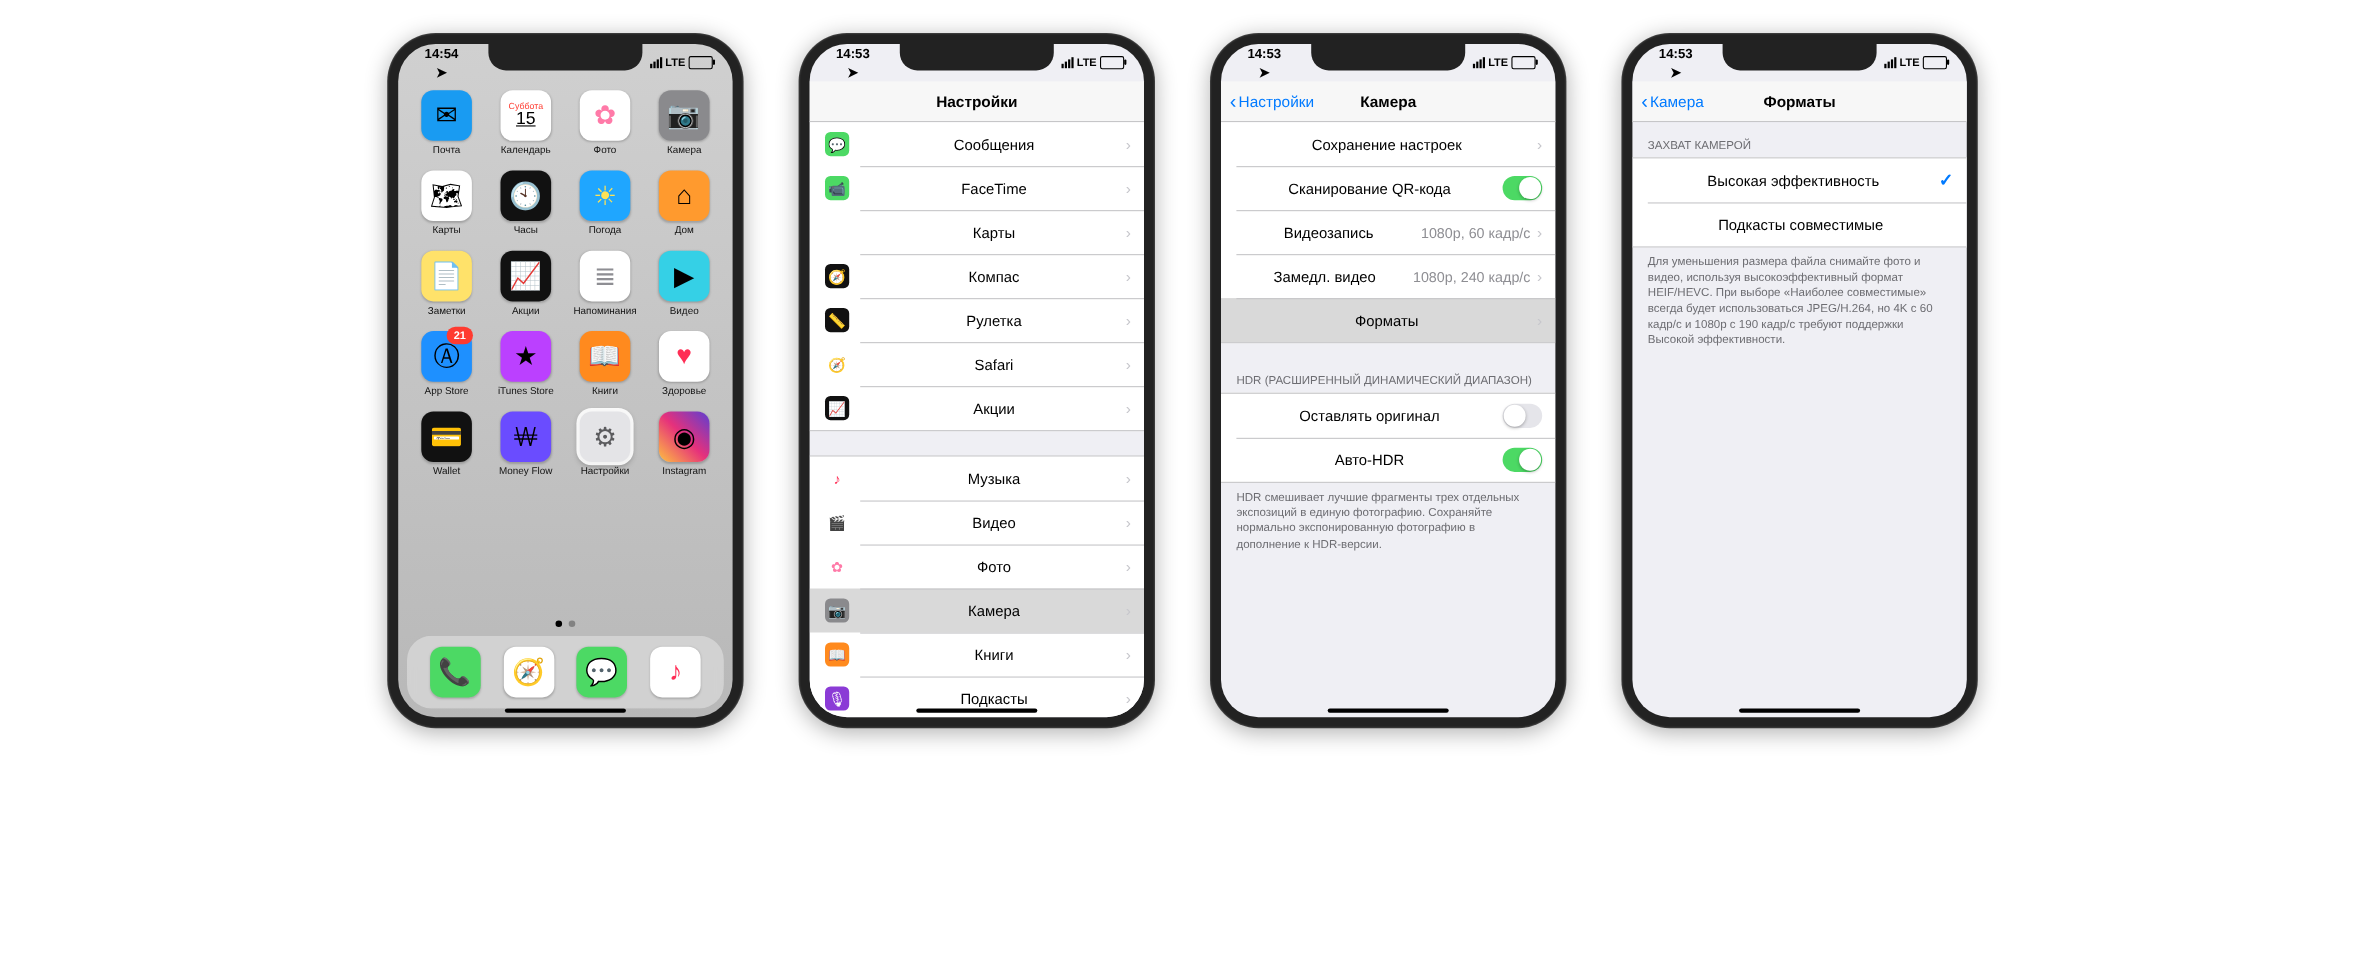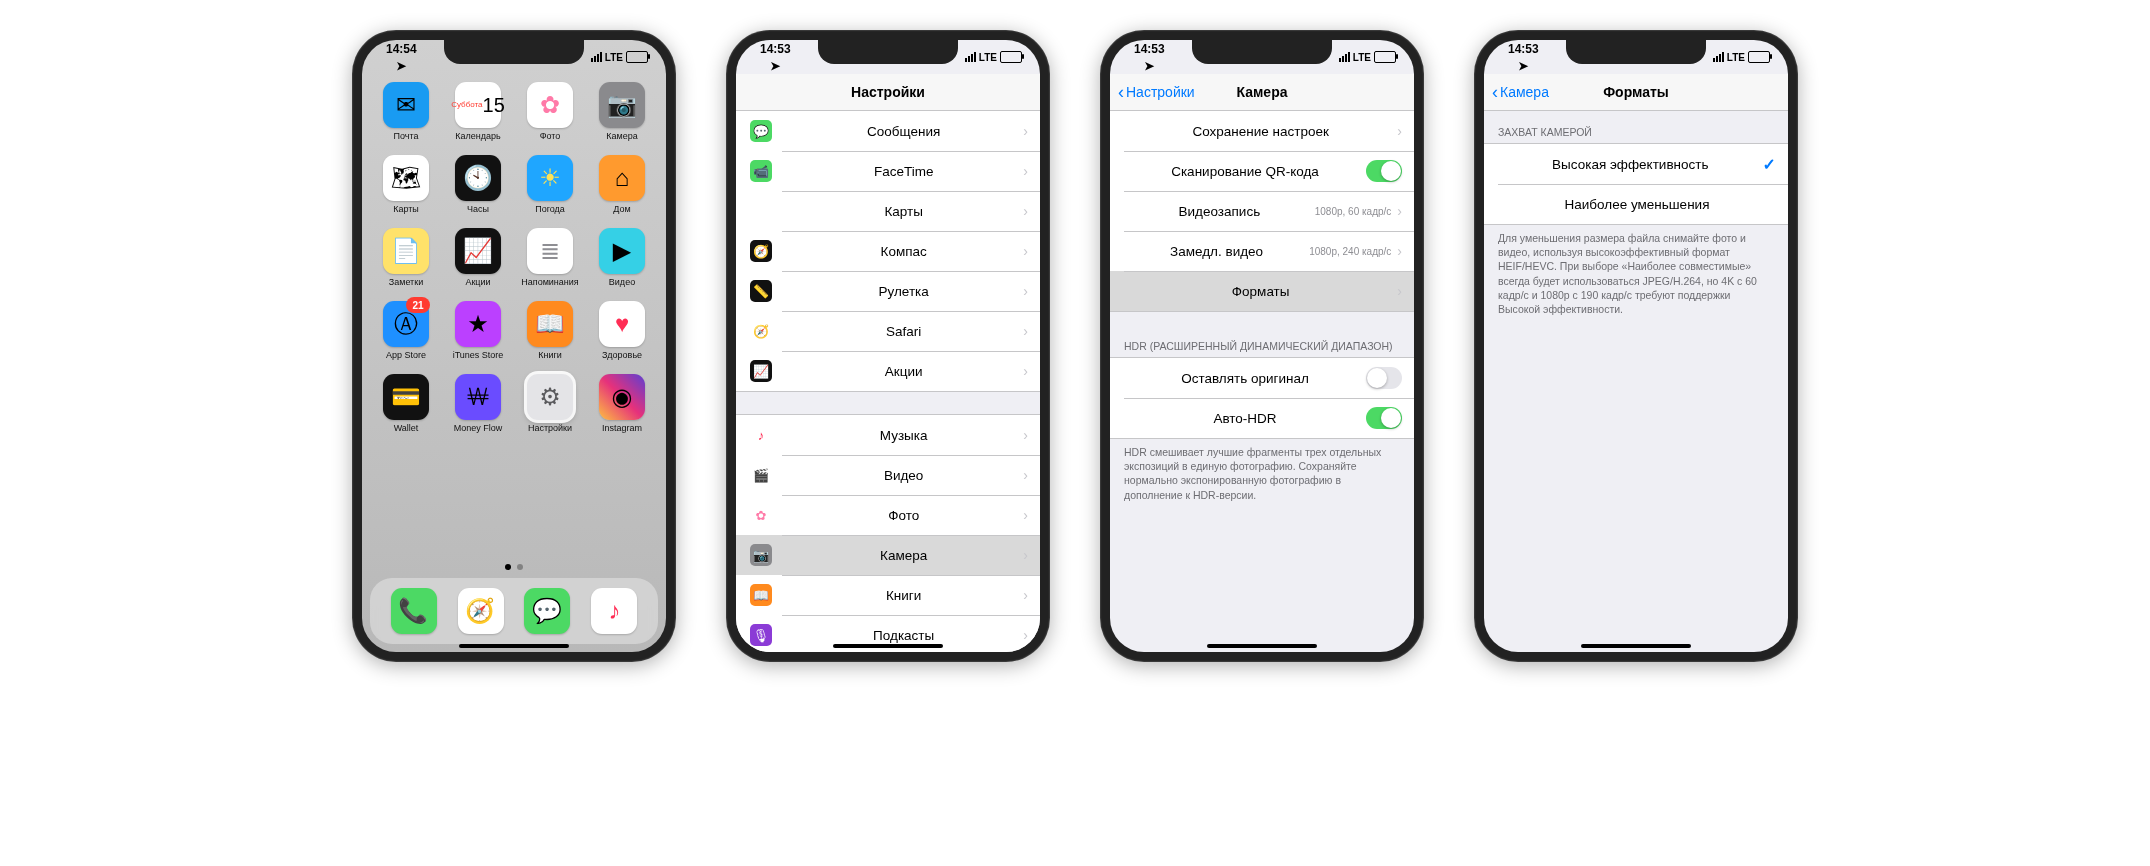--- a/index.html
+++ b/index.html
@@ -99,21 +99,21 @@
     border-top:0.5px solid #c6c6c8;
   }
   .row.no-icon + .row.no-icon::before { left:14px; }
   .row.selected { background:#d9d9d9; }
   .row .icon {
     width:22px; height:22px; border-radius:5px; margin-right:12px;
     display:flex; align-items:center; justify-content:center;
     font-size:13px; color:#fff;
   }
   .row .label { flex:1; font-size:13.5px; color:#000;text-align:center; }
-  .row .detail { font-size:10px; color:#8e8e93; margin-right:6px; }
+  .row .detail { font-size:13px; color:#8e8e93; margin-right:6px; }
   .row .chevron { color:#c7c7cc; font-size:14px; }
   .row .check { color:#007aff; font-size:16px; font-weight:bold; }
   .switch {
     width:36px; height:22px; border-radius:11px; background:#e5e5ea;
     position:relative; transition:background .2s;
   }
   .switch.on { background:#4cd964; }
   .switch .knob {
     position:absolute; top:1px; left:1px; width:20px; height:20px;
     background:#fff; border-radius:50%; box-shadow:0 1px 3px rgba(0,0,0,.3);
@@ -132,23 +132,23 @@
     font-size:24px; background:#fff;
     box-shadow: 0 1px 2px rgba(0,0,0,.2);
   }
   .app-label { font-size:9px; color:#111; text-align:center; white-space:nowrap; }
   .app .badge {
     position:absolute; top:-4px; right:6px;
     min-width:16px; height:16px; padding:0 4px;
     background:#ff3b30; color:#fff; border-radius:8px;
     font-size:10px; font-weight:600; display:flex; align-items:center; justify-content:center;
   }
-  .cal-icon { background:#fff; color:#000; flex-direction:row; font-size:9px; line-height:1;text-align:center; }
+  .cal-icon { background:#fff; color:#000; flex-direction:column; font-size:9px; line-height:1;text-align:center; }
   .cal-icon .day { color:#ff3b30; font-size:8px; }
-  .cal-icon .date { font-size:20px; font-weight:300; }
+  .cal-icon .date { font-size:16px; font-weight:300;text-decoration:underline; }
   .dock {
     position:absolute; bottom:8px; left:8px; right:8px; height:66px;
     background:rgba(255,255,255,.35); border-radius:22px;
     display:flex; justify-content:space-evenly; align-items:center;
     backdrop-filter: blur(4px);
   }
   .dock .app-icon { width:46px; height:46px; }
   .dots { position:absolute; bottom:82px; left:0; right:0; display:flex; justify-content:center; gap:6px;}
   .dot { width:6px; height:6px; border-radius:50%; background:rgba(0,0,0,.3);}
   .dot.active { background:#000;}
@@ -486,21 +486,21 @@
     </div>
     <div class="content">
       <div class="group" style="margin-top:10px">
         <div class="group-header">ЗАХВАТ КАМЕРОЙ</div>
         <div class="list" id="formats-list">
             <div class="row no-icon">
               <div class="label">Высокая эффективность</div>
               <div class="check">✓</div>
             </div>
             <div class="row no-icon">
-              <div class="label">Наиболее уменьшения</div>
+              <div class="label">Подкасты совместимые</div>
             </div>
           </div>
         <div class="footer-note">Для уменьшения размера файла снимайте фото и видео, используя высокоэффективный формат HEIF/HEVC. При выборе «Наиболее совместимые» всегда будет использоваться JPEG/H.264, но 4K с 60 кадр/с и 1080p с 190 кадр/с требуют поддержки Высокой эффективности.</div>
       </div>
     </div>
     <div class="home-indicator"></div>
   </div>
 </div>
 
 </body></html>

